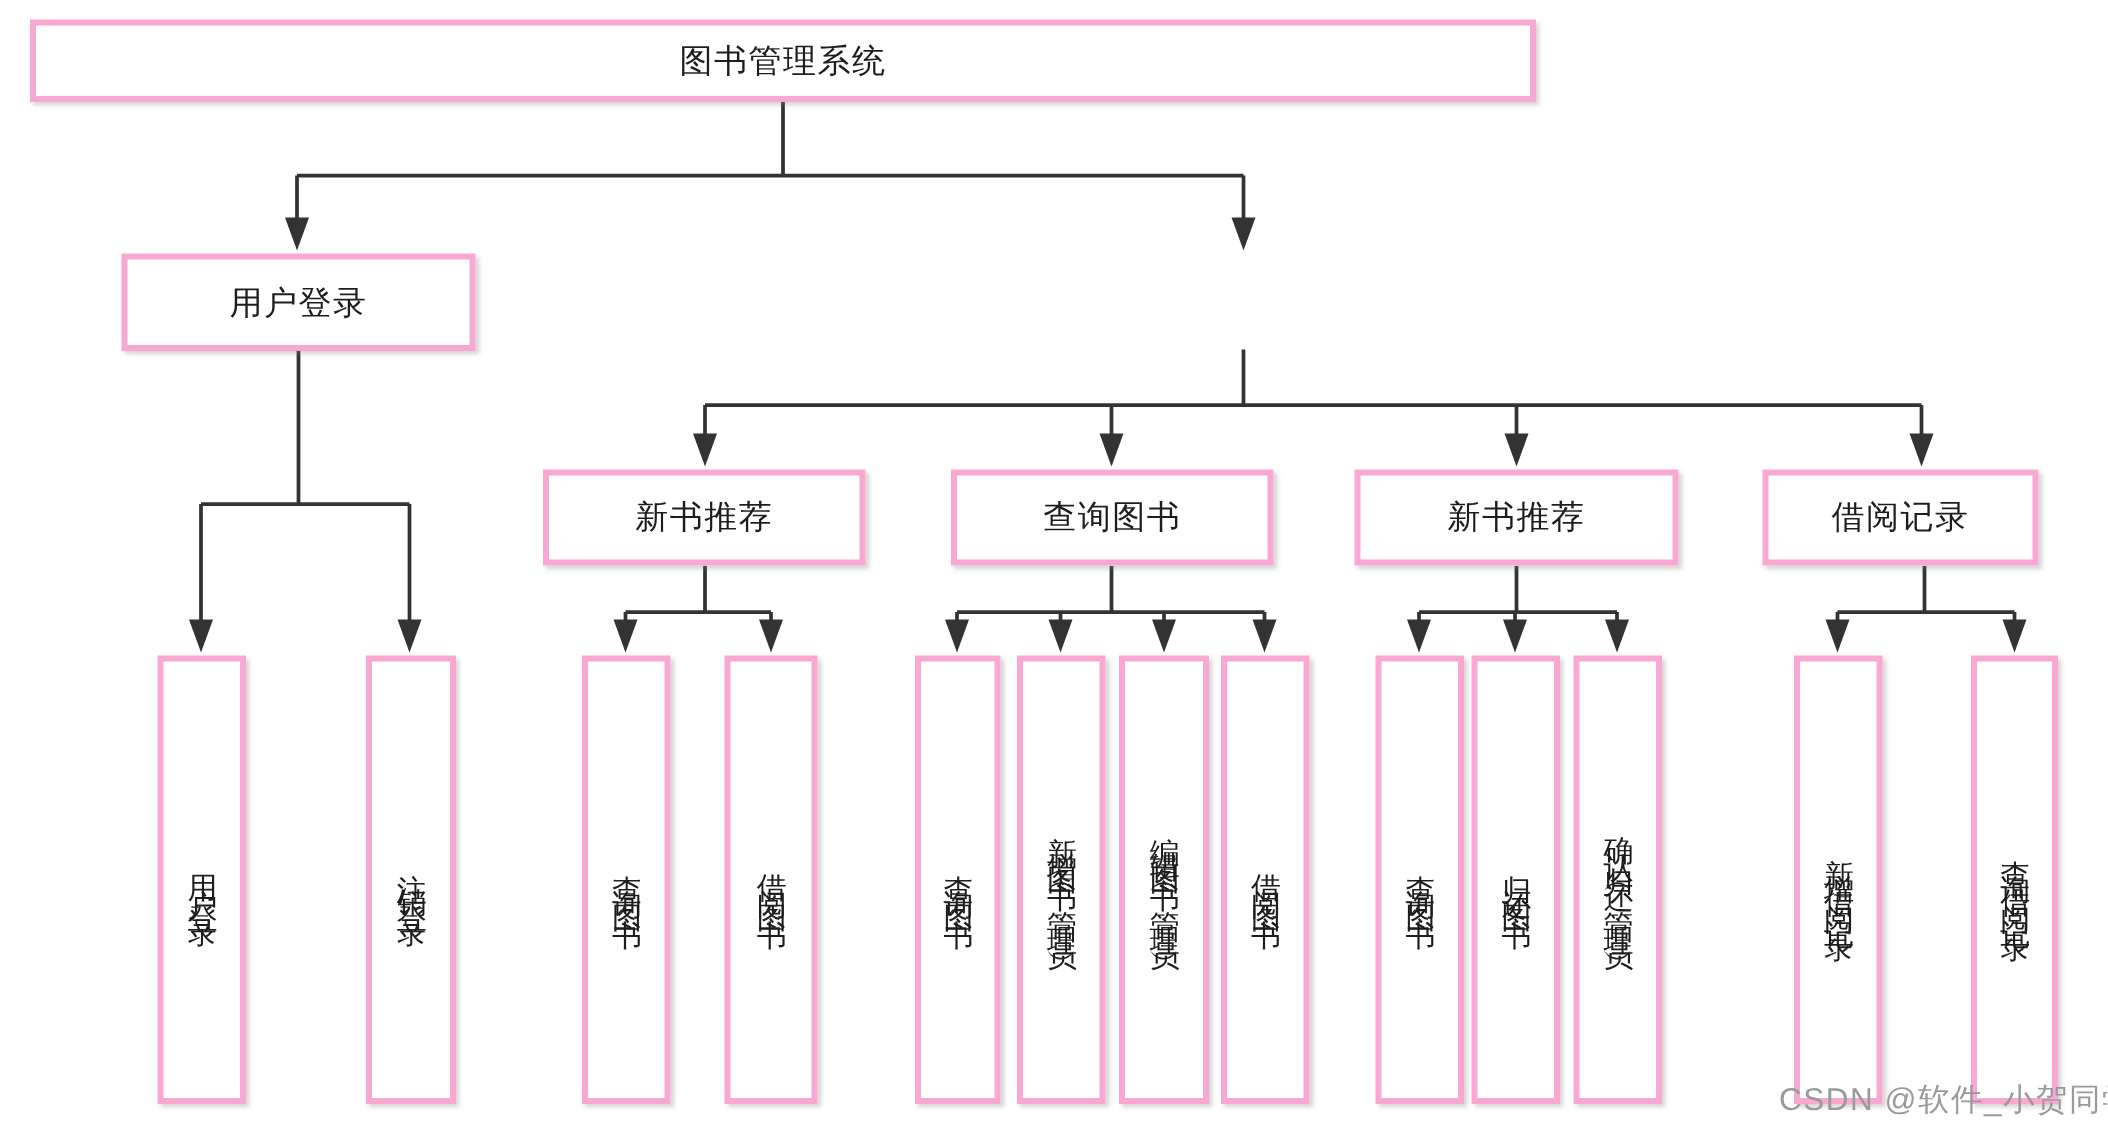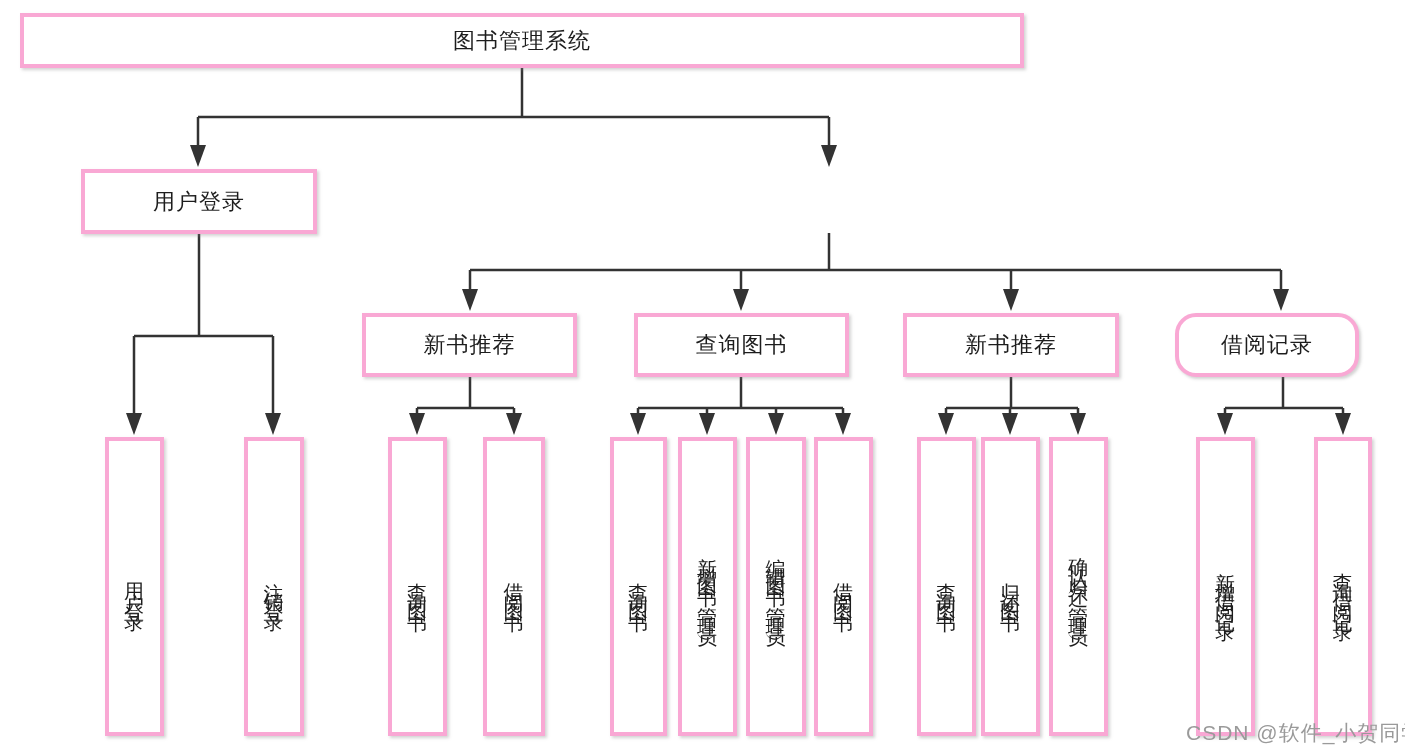--- a/index.html
+++ b/index.html
@@ -146,21 +146,21 @@
 
   <div class="node node-h" style="left:362px;top:313px;width:215px;height:64px;justify-content:center;">
     <span>新书推荐</span>
   </div>
   <div class="node node-h" style="left:634px;top:313px;width:215px;height:64px;">
     <span>查询图书</span>
   </div>
   <div class="node node-h" style="left:903px;top:313px;width:216px;height:64px;">
     <span>新书推荐</span>
   </div>
-  <div class="node node-h" style="left:1175px;top:313px;width:184px;height:64px;border-radius:21px;">
+  <div class="node node-h" style="left:1175px;top:313px;width:184px;height:64px;">
     <span>借阅记录</span>
   </div>
 
   <div class="node node-v" style="left:105px;top:437px;width:59px;height:299px;">
     <span class="vtext">用户登录</span>
   </div>
   <div class="node node-v" style="left:244px;top:437px;width:60px;height:299px;">
     <span class="vtext">注销登录</span>
   </div>
 

